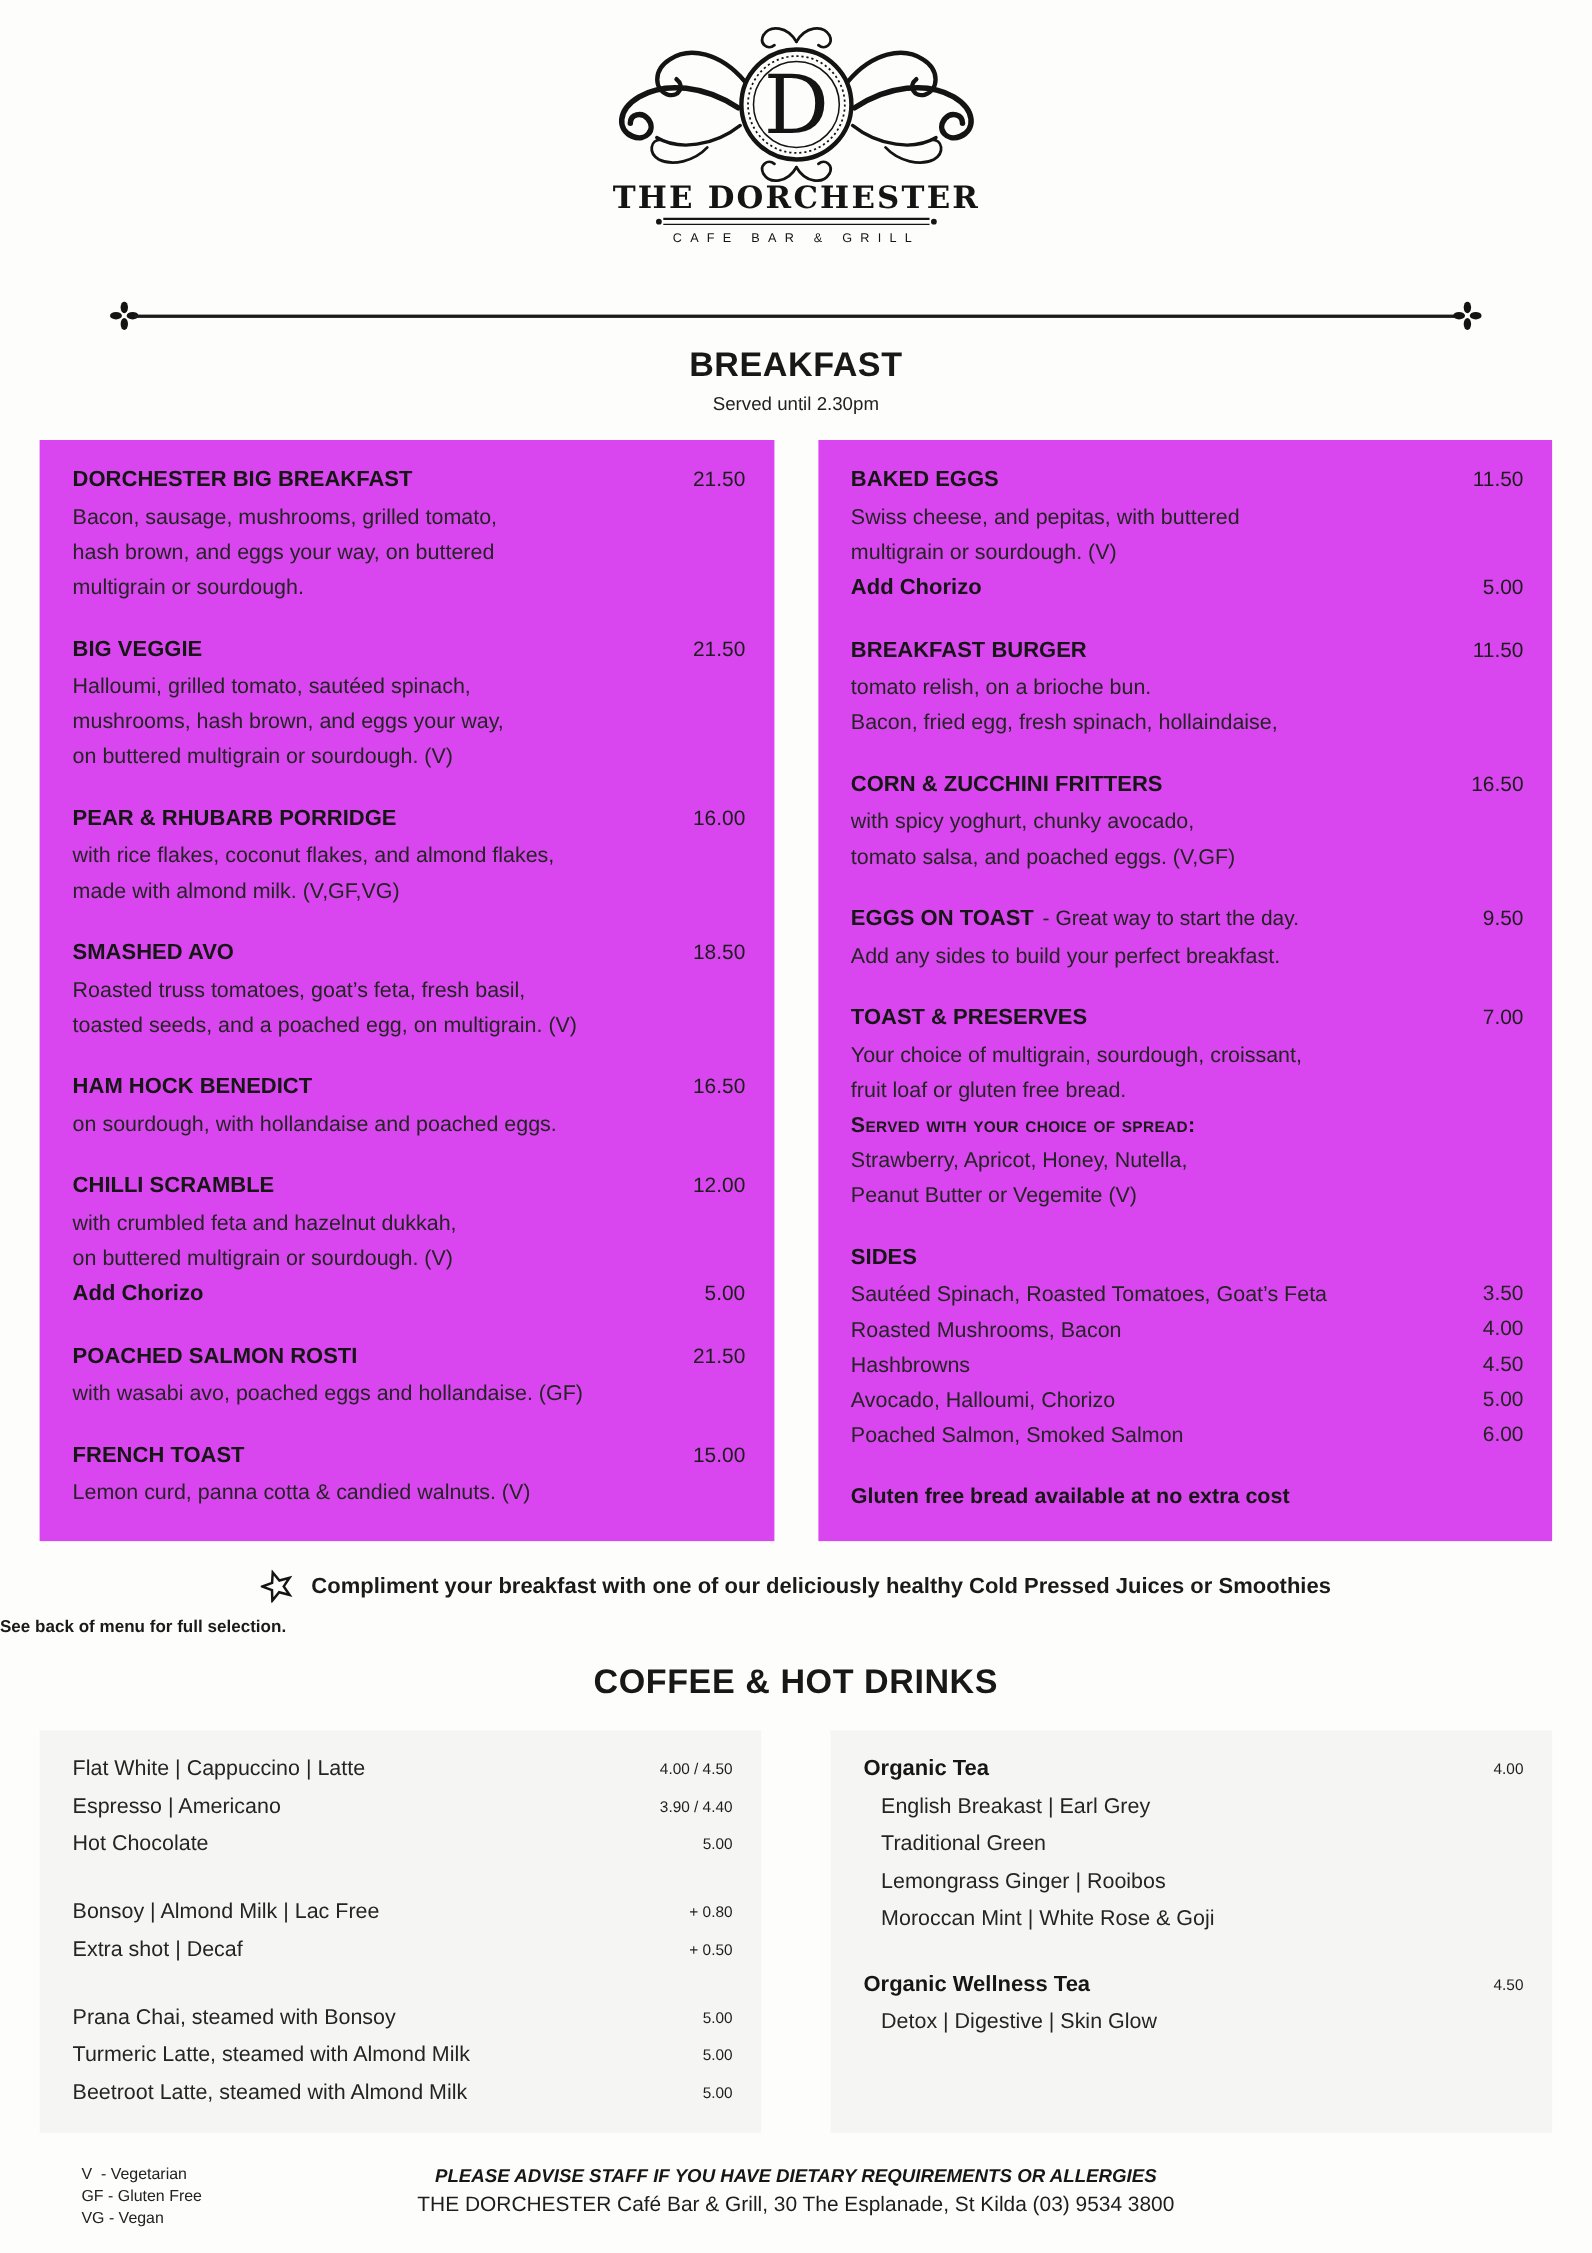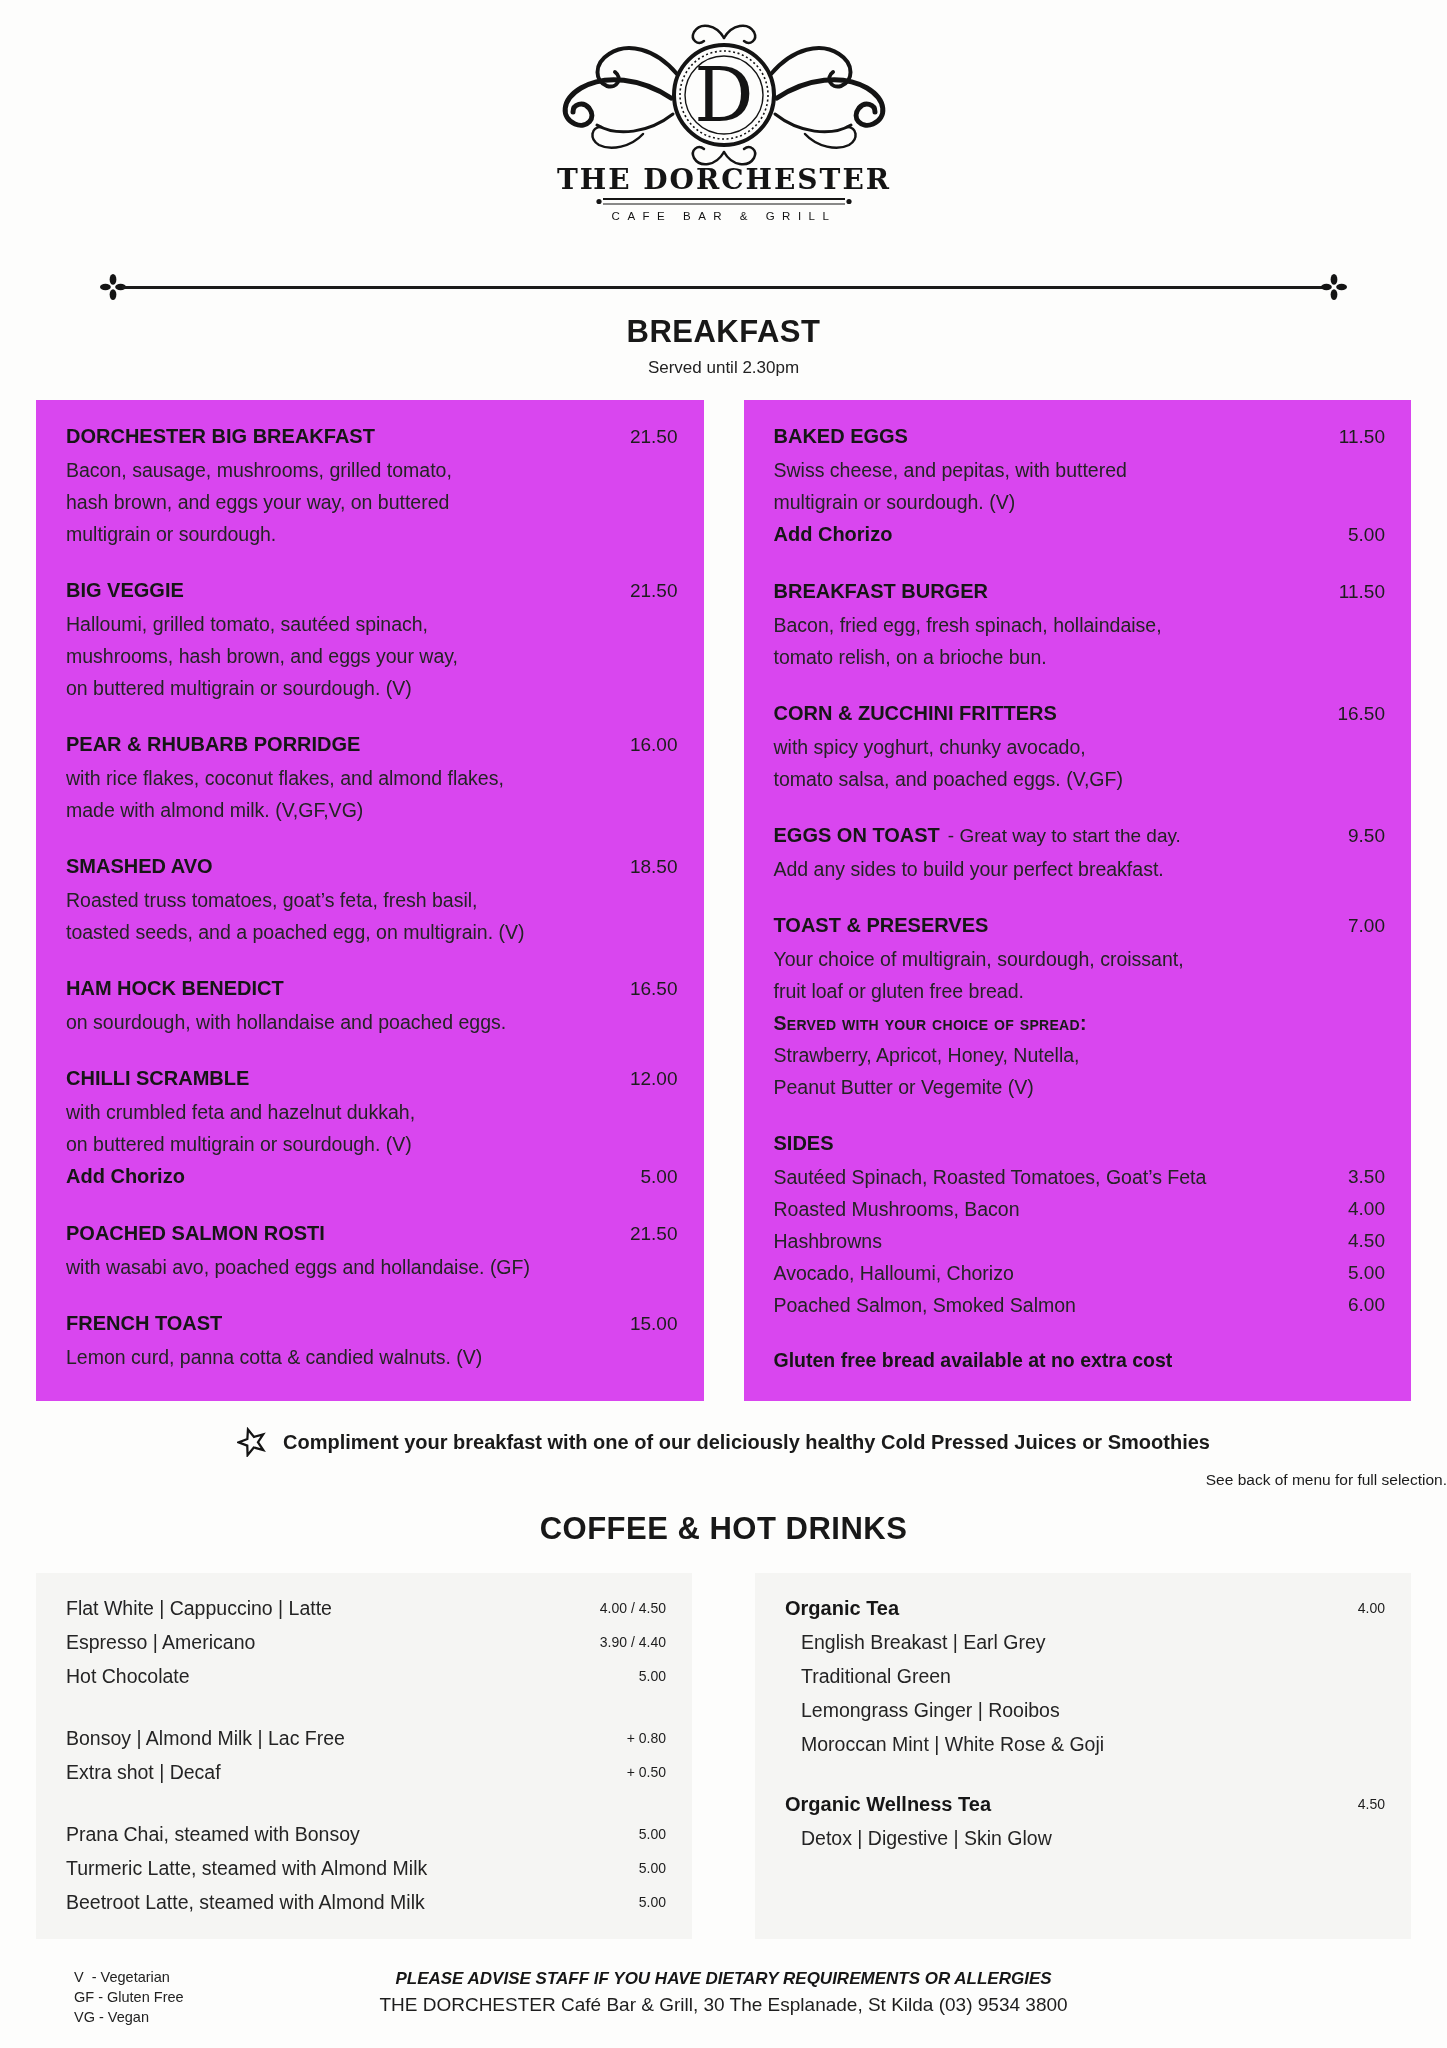--- a/index.html
+++ b/index.html
@@ -41,21 +41,21 @@
   .smallcaps{font-variant:small-caps;font-weight:bold;letter-spacing:.3px;color:#1a1a1a;}
   .addon{line-height:32px;}
   .addon-label{font-weight:bold;font-size:20px;color:#161616;}
   .side-row{display:flex;justify-content:space-between;font-size:19.5px;line-height:32px;color:#242424;}
   .side-price{font-size:19px;padding-left:14px;white-space:nowrap;}
   .bold-line{font-weight:bold;font-size:19.5px;line-height:30px;margin-top:14px;color:#161616;}
 
   
   .promo{margin-top:26px;display:flex;justify-content:center;align-items:center;}
   .promo-text{font-weight:bold;font-size:20px;color:#1a1a1a;margin-left:16px;}
-  .promo-sub{text-align:right;font-weight:normal;font-size:15.5px;margin-top:14px;color:#1a1a1a;}
+  .promo-sub{text-align:left;font-weight:bold;font-size:15.5px;margin-top:14px;color:#1a1a1a;}
 
   .coffee-title{margin-top:22px;}
 
   
   .coffee-grid{display:grid;grid-template-columns:1fr 1fr;column-gap:63px;margin:26px 36px 0 36px;}
   .coffee-panel{background:#f5f5f3;padding:18px 26px 20px 30px;}
   .coffee-group{margin-bottom:28px;}
   .coffee-group:last-child{margin-bottom:0;}
   .coffee-row{display:flex;justify-content:space-between;font-size:19.5px;line-height:34px;color:#242424;}
   .coffee-price{white-space:nowrap;padding-left:14px;font-size:14px;color:#1d1d1d;}
@@ -223,22 +223,22 @@
           <div class="item-head addon">
             <span class="addon-label">Add Chorizo</span>
             <span class="item-price">5.00</span>
           </div>
         </div>
         <div class="menu-item">
           <div class="item-head">
             <span class="item-name"><span class="item-title">BREAKFAST BURGER</span></span>
             <span class="item-price">11.50</span>
           </div>
+          <div class="item-desc">tomato relish, on a brioche bun.</div>
           <div class="item-desc">Bacon, fried egg, fresh spinach, hollaindaise,</div>
-          <div class="item-desc">tomato relish, on a brioche bun.</div>
         </div>
         <div class="menu-item">
           <div class="item-head">
             <span class="item-name"><span class="item-title">CORN &amp; ZUCCHINI FRITTERS</span></span>
             <span class="item-price">16.50</span>
           </div>
           <div class="item-desc">with spicy yoghurt, chunky avocado,</div>
           <div class="item-desc">tomato salsa, and poached eggs. (V,GF)</div>
         </div>
         <div class="menu-item">

